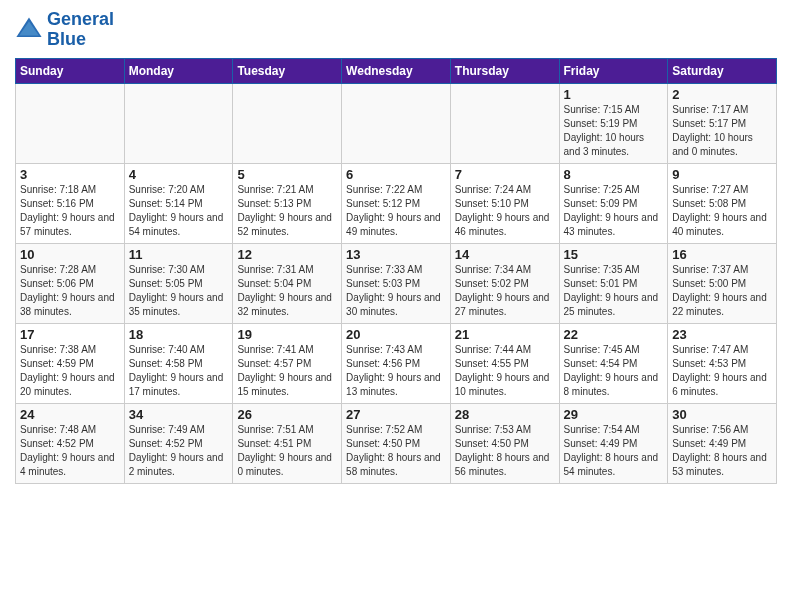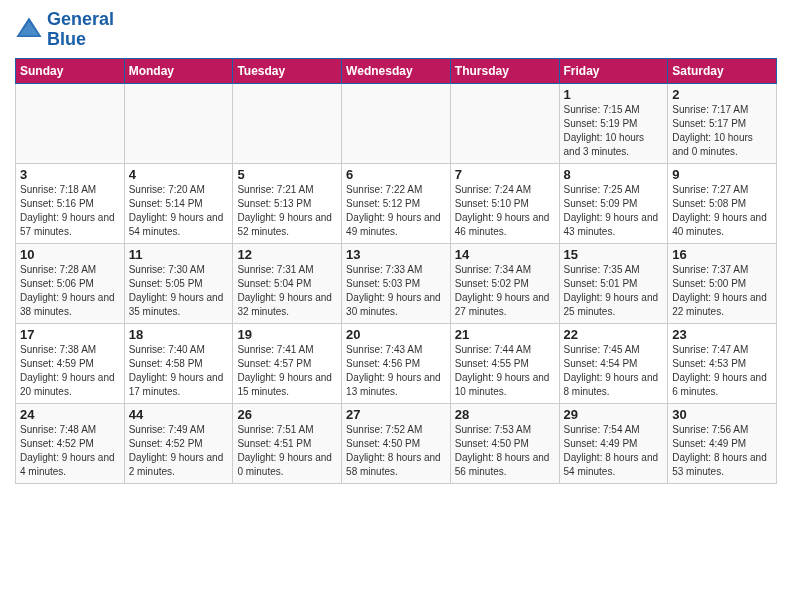--- a/index.html
+++ b/index.html
@@ -51,21 +51,21 @@
     .location {
       font-size: 15px;
       color: #555;
     }
     table {
       width: 100%;
       border-collapse: collapse;
       table-layout: fixed;
     }
     thead th {
-      background-color: #be185d;
+      background-color: #4c1d95;
       color: white;
       font-size: 12px;
       font-weight: bold;
       padding: 5px 4px;
       text-align: left;
       border: 1px solid #1a5fa8;
     }
     tbody td {
       border: 1px solid #ccc;
       vertical-align: top;
@@ -302,21 +302,21 @@
         </tr>
         <tr>
           <td>
             <span class="day-number">24</span>
             <div class="day-info">Sunrise: 7:48 AM
 Sunset: 4:52 PM
 Daylight: 9 hours
 and 4 minutes.</div>
           </td>
           <td>
-            <span class="day-number">44</span>
+            <span class="day-number">34</span>
             <div class="day-info">Sunrise: 7:49 AM
 Sunset: 4:52 PM
 Daylight: 9 hours
 and 2 minutes.</div>
           </td>
           <td>
             <span class="day-number">26</span>
             <div class="day-info">Sunrise: 7:51 AM
 Sunset: 4:51 PM
 Daylight: 9 hours

